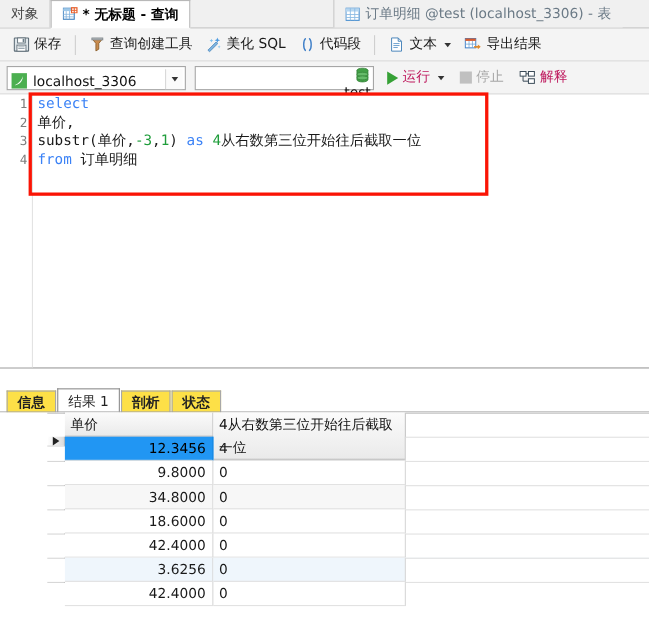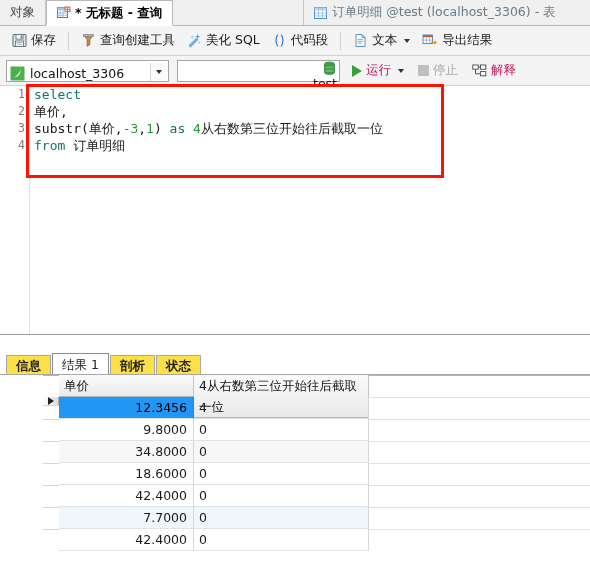--- a/index.html
+++ b/index.html
@@ -130,21 +130,21 @@
     font-family: "DejaVu Sans Mono", "Liberation Mono", monospace;
     font-size: 11.5px; color: #7d7d7d;
   }
   .code {
     position: absolute; left: 34px; top: 0; right: 0;
     font-family: "DejaVu Sans Mono", "Liberation Mono", monospace;
     font-size: 13px;
     white-space: pre;
   }
   .code .line { height: 17px; line-height: 17px; }
-  .kw  { color: #0f766e; text-align: right; }
+  .kw  { color: #3b82f6; text-align: right; }
   .num { color: #1f9d3b; }
   .txt { color: #1a1a1a; }
 
   
   .redbox {
     position: absolute;
     border: 3px solid #fa1405;
     pointer-events: none;
   }
   #redbox-sql  { left: 26px; top: 84px; width: 418px; height: 94px; }
@@ -478,21 +478,21 @@
           <div class="filler"></div>
         </div>
         <div class="grow">
           <div class="sel"></div>
           <div class="c1">42.4000</div>
           <div class="c2">0</div>
           <div class="filler"></div>
         </div>
         <div class="grow tint">
           <div class="sel"></div>
-          <div class="c1">7.7000</div>
+          <div class="c1">3.6256</div>
           <div class="c2">0</div>
           <div class="filler"></div>
         </div>
         <div class="grow">
           <div class="sel"></div>
           <div class="c1">42.4000</div>
           <div class="c2">0</div>
           <div class="filler"></div>
         </div>
       </div>

